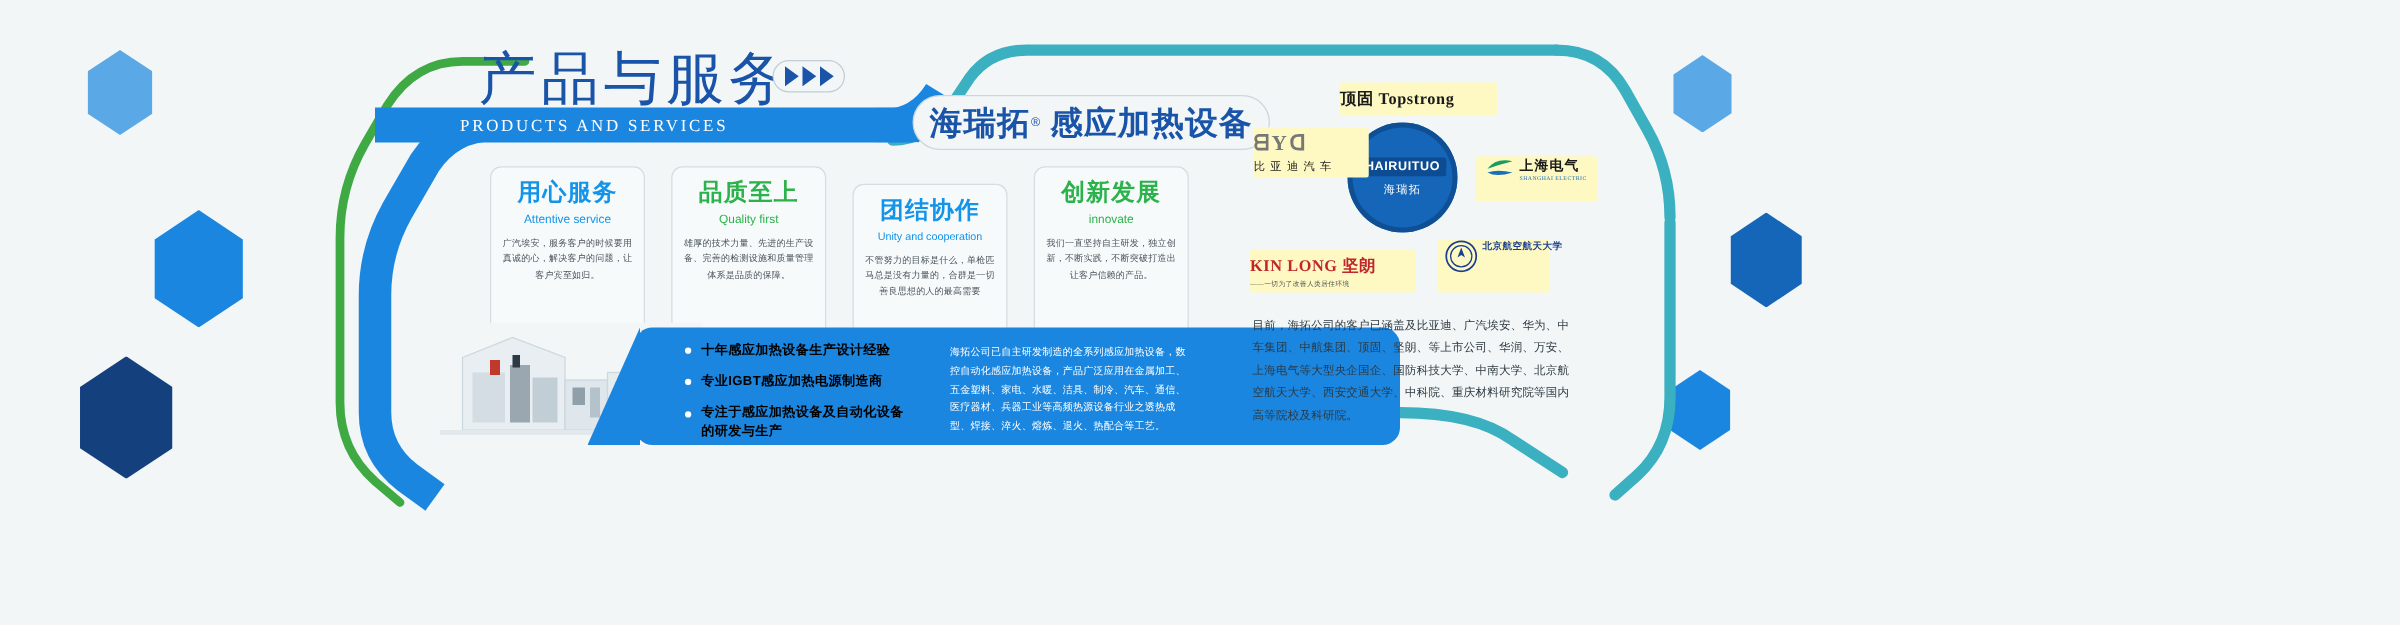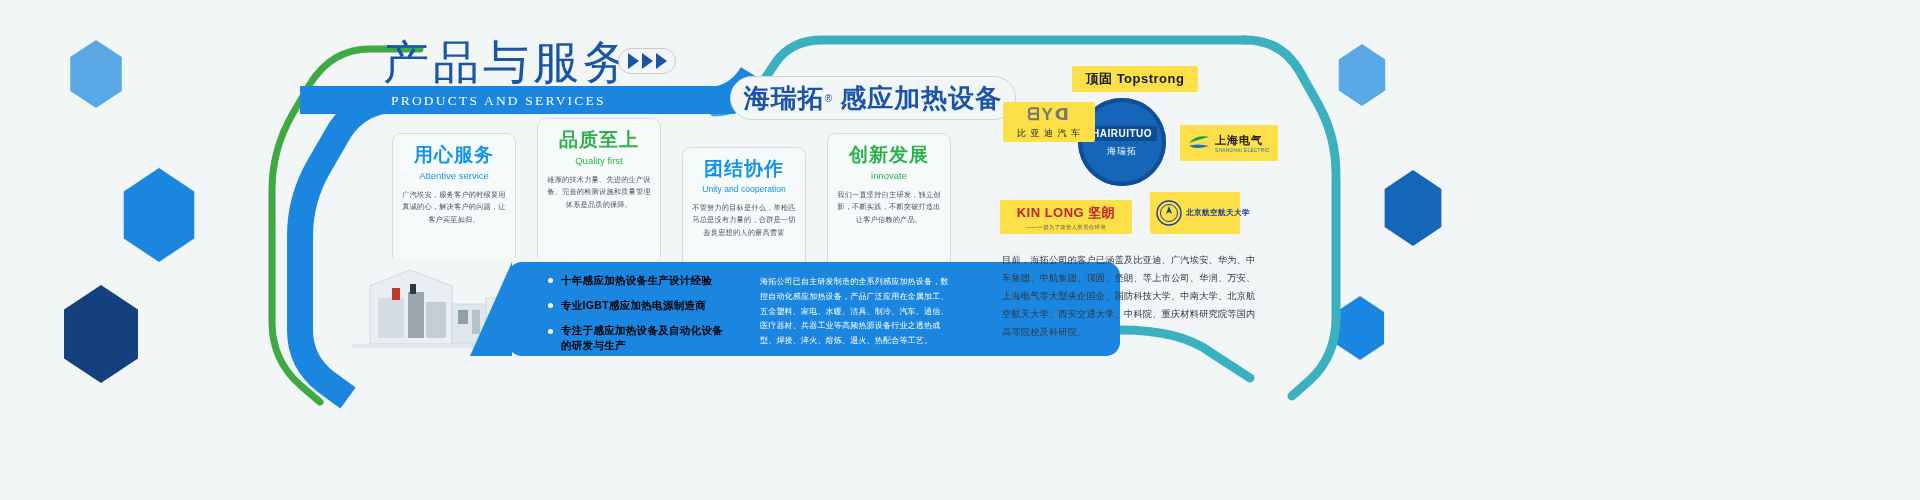--- a/index.html
+++ b/index.html
@@ -115,24 +115,25 @@
 
   
   .rightdesc {
     position: absolute;
     font-size: 9.2px; line-height: 1.95; color: #2d3941;
     width: 262px; letter-spacing: .2px;
   }
 
   
   .logo {
-    position: absolute; background: #fde047;
+    position: absolute; background: #fef9c3;
     display: flex; flex-direction: column;
-    align-items: center; justify-content: center;
+    align-items: flex-start; justify-content: center;
     border-radius: 2px;
+    font-family: Liberation Serif, serif;
   }
   .logo .l1 { font-weight: 700; color: #1a1a1a; white-space: nowrap; }
   .logo .l2 { white-space: nowrap; }
 
   
   .photo { position: absolute; }
 </style>
 </head>
 <body>
 
@@ -177,35 +178,35 @@
               clip-path:polygon(0 0,100% 0,58% 100%,0 100%);"></div>
 
   <div class="title-cn" style="left:383px;top:32px;">产品与服务</div>
 
   <div class="arrows" style="left:618px;top:48px;width:58px;height:26px;">
     <i></i>
       <i></i>
       <i></i>
   </div>
 
-  <div class="title-en" style="left:391px;top:93px;">PRODUCTS AND SERVICES</div>
+  <div class="title-en" style="left:368px;top:93px;">PRODUCTS AND SERVICES</div>
 
   <div class="pill" style="left:730px;top:76px;width:286px;height:44px;">
     <span class="brand">海瑞拓</span>
     <span class="reg">®</span>
     <span class="sub">感应加热设备</span>
   </div>
 
   <div class="card" style="left:392px;top:133px;">
     <h3 class="c-blue">用心服务</h3>
     <div class="en c-blue">Attentive service</div>
     <p>广汽埃安，服务客户的时候要用真诚的心，解决客户的问题，让客户宾至如归。</p>
   </div>
 
-  <div class="card" style="left:537px;top:118px;">
+  <div class="card" style="left:537px;top:133px;">
     <h3 class="c-green">品质至上</h3>
     <div class="en c-green">Quality first</div>
     <p>雄厚的技术力量、先进的生产设备、完善的检测设施和质量管理体系是品质的保障。</p>
   </div>
 
   <div class="card" style="left:682px;top:147px;">
     <h3 class="c-blue">团结协作</h3>
     <div class="en c-blue" style="font-size:8.6px;">Unity and cooperation</div>
     <p>不管努力的目标是什么，单枪匹马总是没有力量的，合群是一切善良思想的人的最高需要</p>
   </div>

